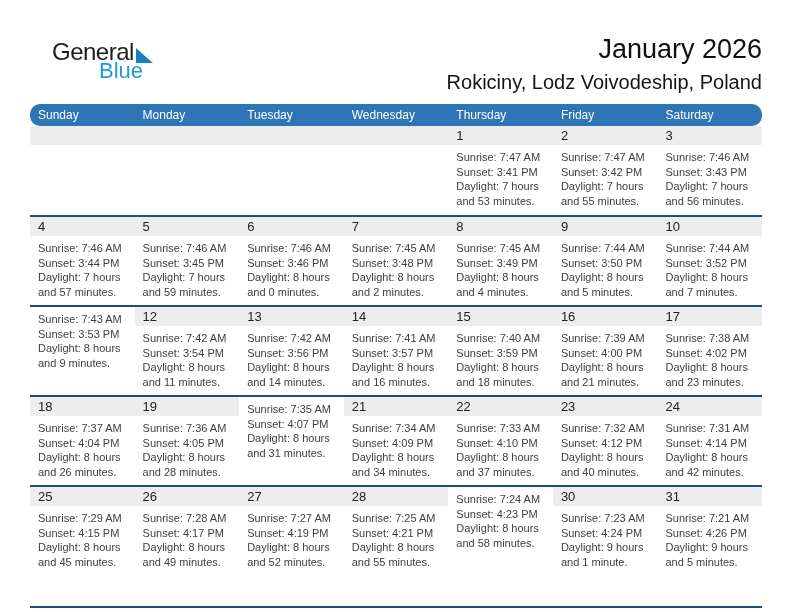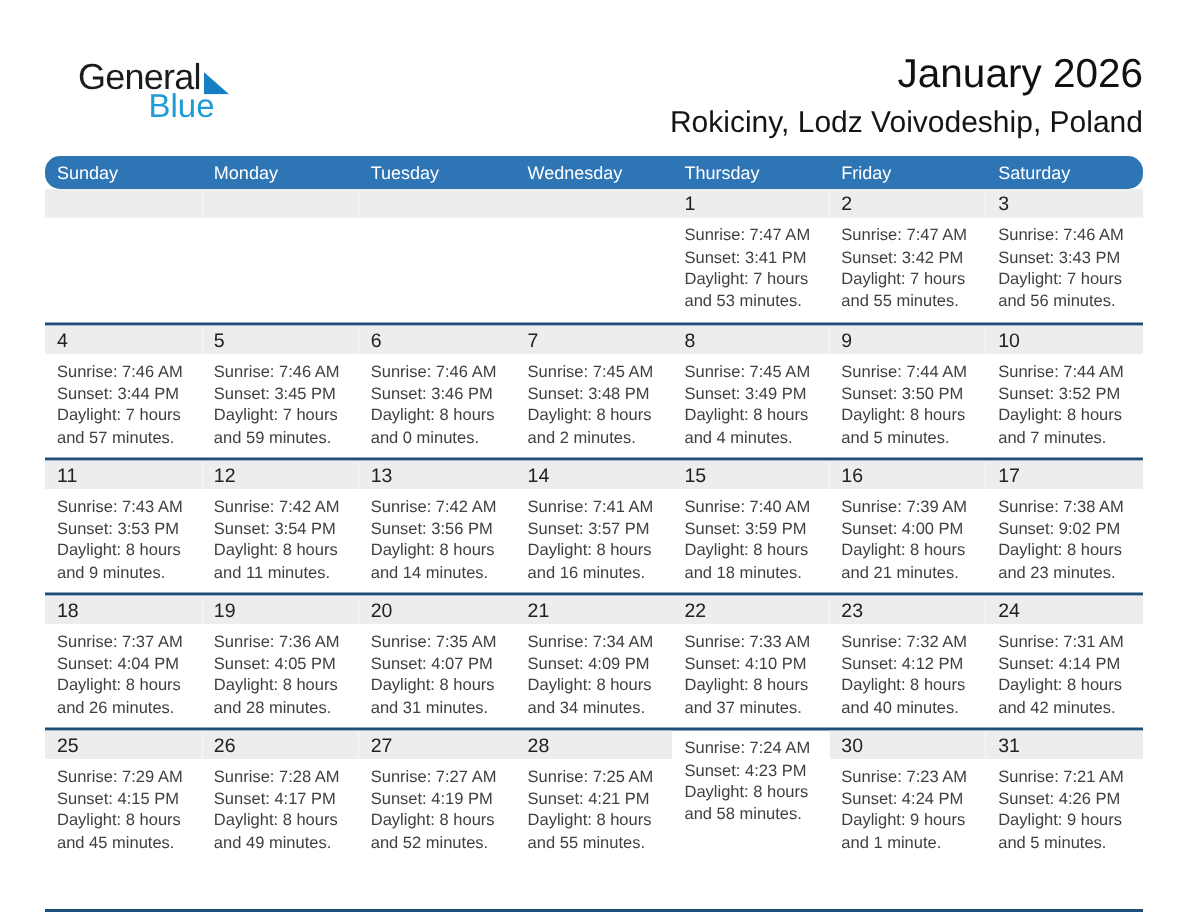--- a/index.html
+++ b/index.html
@@ -166,21 +166,20 @@
           <div class="day-info">
             <div class="info-line">Sunrise: 7:44 AM</div>
             <div class="info-line">Sunset: 3:52 PM</div>
             <div class="info-line">Daylight: 8 hours</div>
             <div class="info-line">and 7 minutes.</div>
           </div>
         </div>
       </div>
       <div class="week-row">
         <div class="day-cell">
-          <div class="day-num">11</div>
           <div class="day-info">
             <div class="info-line">Sunrise: 7:43 AM</div>
             <div class="info-line">Sunset: 3:53 PM</div>
             <div class="info-line">Daylight: 8 hours</div>
             <div class="info-line">and 9 minutes.</div>
           </div>
         </div>
         <div class="day-cell">
           <div class="day-num">12</div>
           <div class="day-info">
@@ -223,21 +222,21 @@
             <div class="info-line">Sunrise: 7:39 AM</div>
             <div class="info-line">Sunset: 4:00 PM</div>
             <div class="info-line">Daylight: 8 hours</div>
             <div class="info-line">and 21 minutes.</div>
           </div>
         </div>
         <div class="day-cell">
           <div class="day-num">17</div>
           <div class="day-info">
             <div class="info-line">Sunrise: 7:38 AM</div>
-            <div class="info-line">Sunset: 9:02 PM</div>
+            <div class="info-line">Sunset: 4:02 PM</div>
             <div class="info-line">Daylight: 8 hours</div>
             <div class="info-line">and 23 minutes.</div>
           </div>
         </div>
       </div>
       <div class="week-row">
         <div class="day-cell">
           <div class="day-num">18</div>
           <div class="day-info">
             <div class="info-line">Sunrise: 7:37 AM</div>
@@ -249,21 +248,20 @@
         <div class="day-cell">
           <div class="day-num">19</div>
           <div class="day-info">
             <div class="info-line">Sunrise: 7:36 AM</div>
             <div class="info-line">Sunset: 4:05 PM</div>
             <div class="info-line">Daylight: 8 hours</div>
             <div class="info-line">and 28 minutes.</div>
           </div>
         </div>
         <div class="day-cell">
-          <div class="day-num">20</div>
           <div class="day-info">
             <div class="info-line">Sunrise: 7:35 AM</div>
             <div class="info-line">Sunset: 4:07 PM</div>
             <div class="info-line">Daylight: 8 hours</div>
             <div class="info-line">and 31 minutes.</div>
           </div>
         </div>
         <div class="day-cell">
           <div class="day-num">21</div>
           <div class="day-info">

